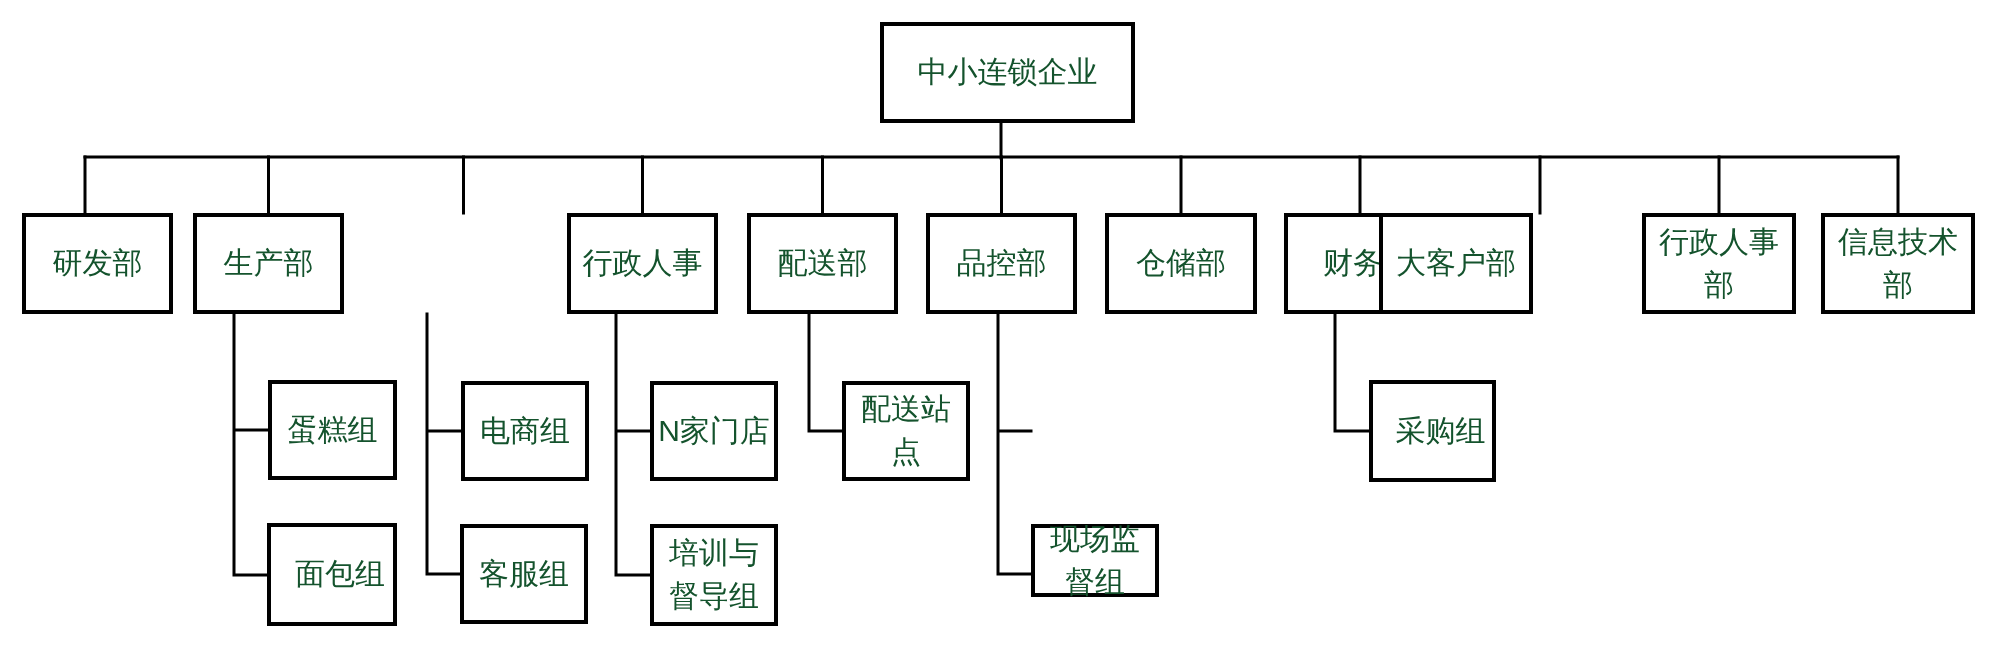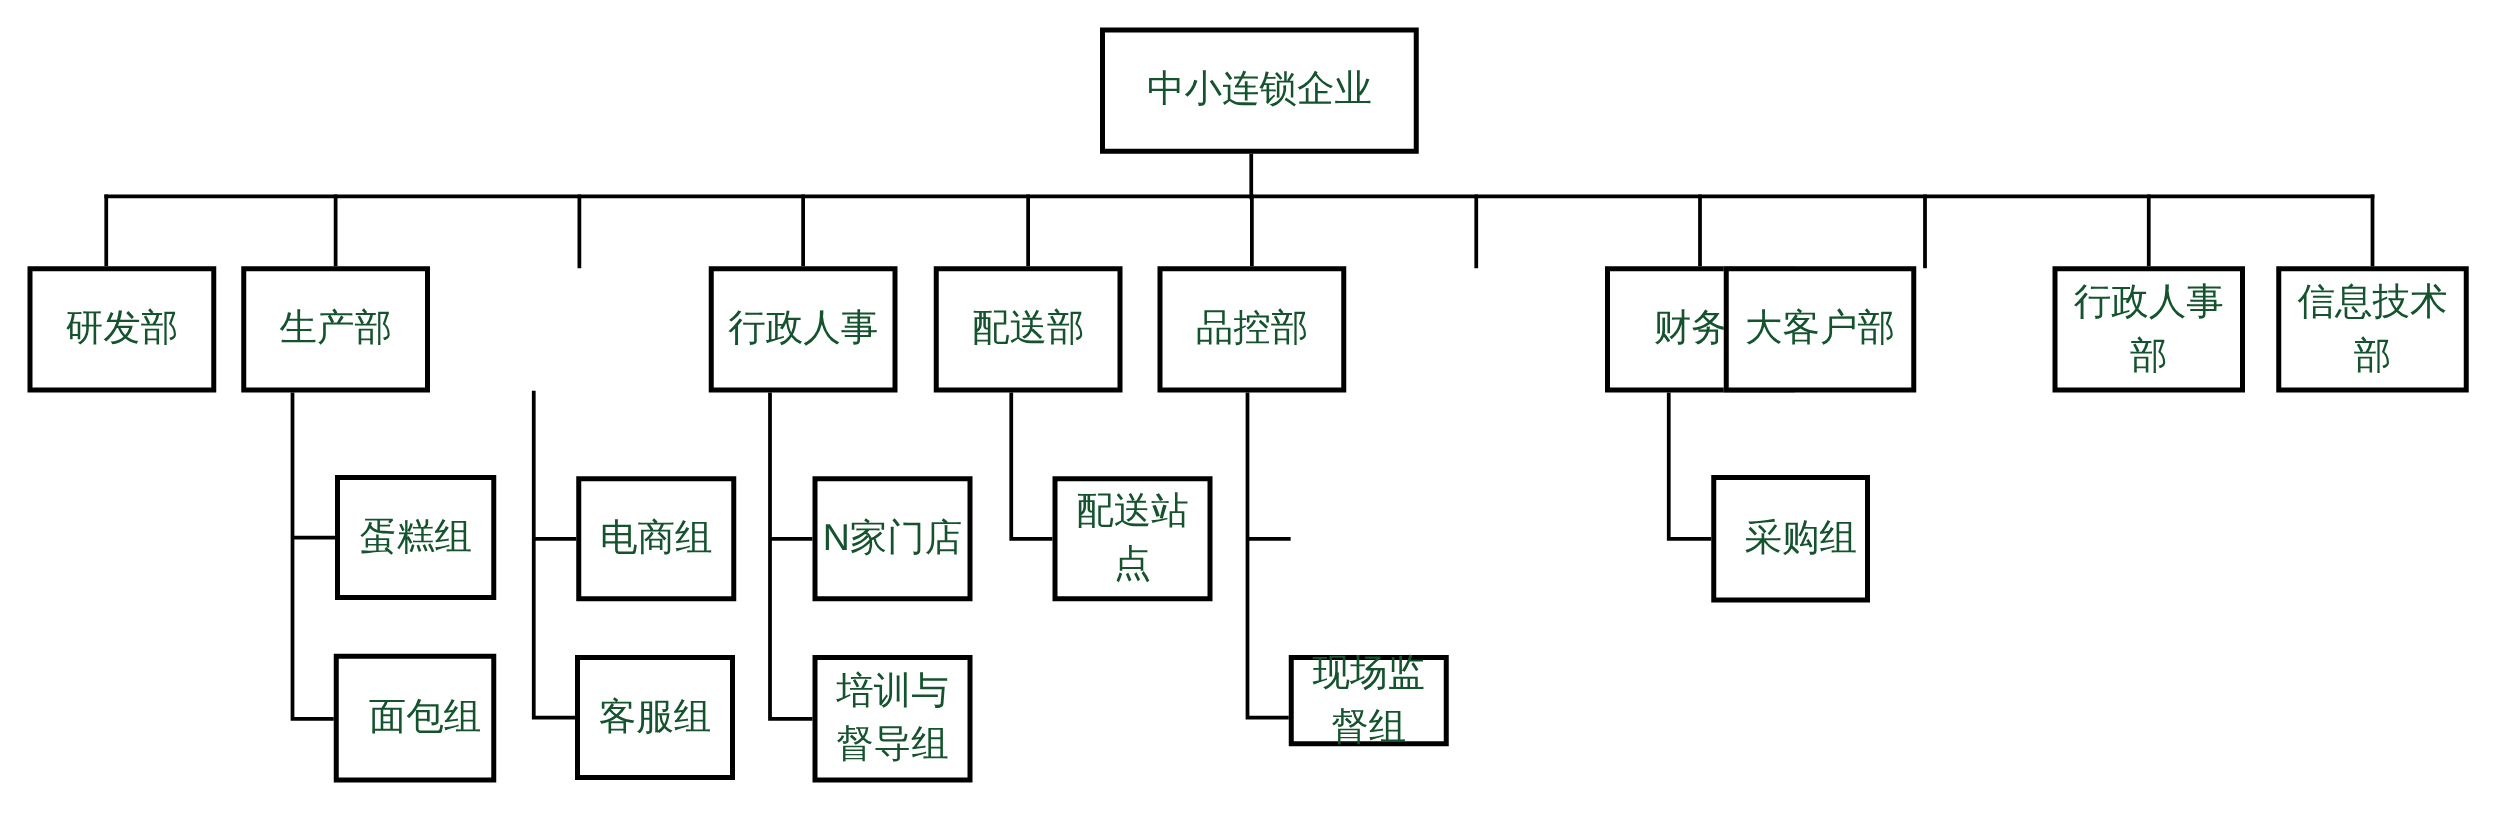--- a/index.html
+++ b/index.html
@@ -48,20 +48,21 @@
     <path d="M 1335 314 V 431 H 1369" stroke="#000000"></path>
   </svg>
 
   <div class="node" style="left:880px; top:22px; width:255px; height:101px;">中小连锁企业</div>
 
   <div class="node" style="left:22px;   top:213px; width:151px; height:101px;">研发部</div>
   <div class="node" style="left:193px;  top:213px; width:151px; height:101px;">生产部</div>
   <div class="node" style="left:567px;  top:213px; width:151px; height:101px;">行政人事</div>
   <div class="node" style="left:747px;  top:213px; width:151px; height:101px;">配送部</div>
   <div class="node" style="left:926px;  top:213px; width:151px; height:101px;">品控部</div>
+  <div class="node" style="left:1105px; top:213px; width:152px; height:101px;">仓储部</div>
   <div class="node" style="left:1284px; top:213px; width:152px; height:101px;padding-left:16px;">财务部</div>
   <div class="node" style="left:1379px; top:213px; width:154px; height:101px;">大客户部</div>
   <div class="node" style="left:1642px; top:213px; width:154px; height:101px;">行政人事
 部</div>
   <div class="node" style="left:1821px; top:213px; width:154px; height:101px;">信息技术
 部</div>
 
   <div class="node" style="left:268px;  top:380px; width:129px; height:100px;">蛋糕组</div>
   <div class="node" style="left:461px;  top:381px; width:128px; height:100px;">电商组</div>
   <div class="node" style="left:650px;  top:381px; width:128px; height:100px;">N家门店</div>

